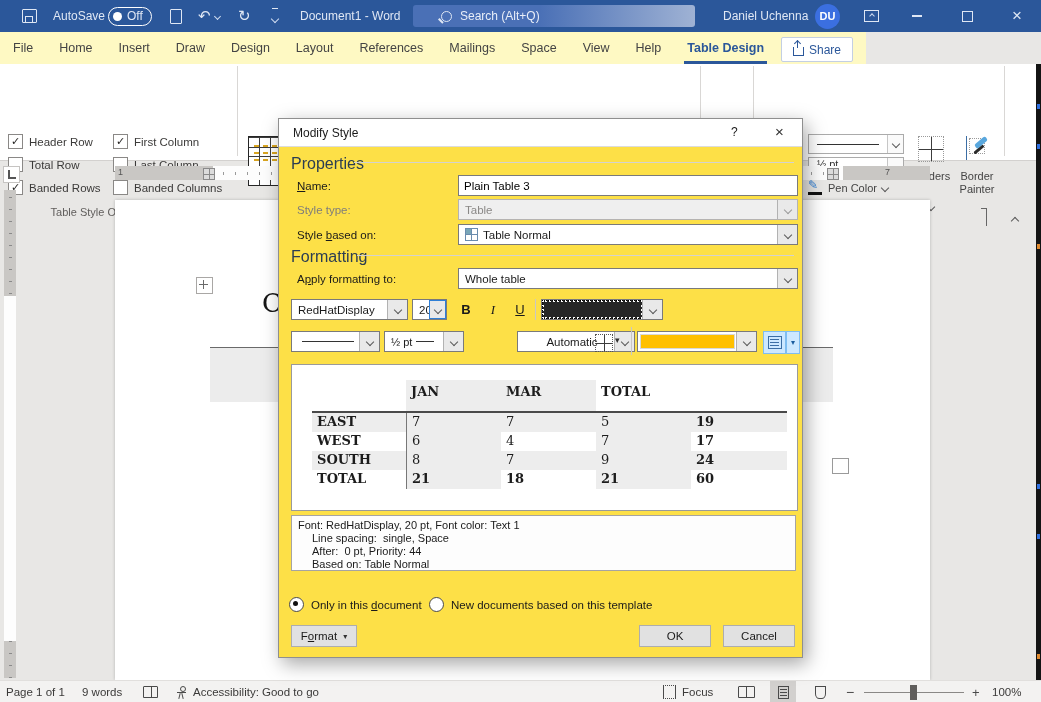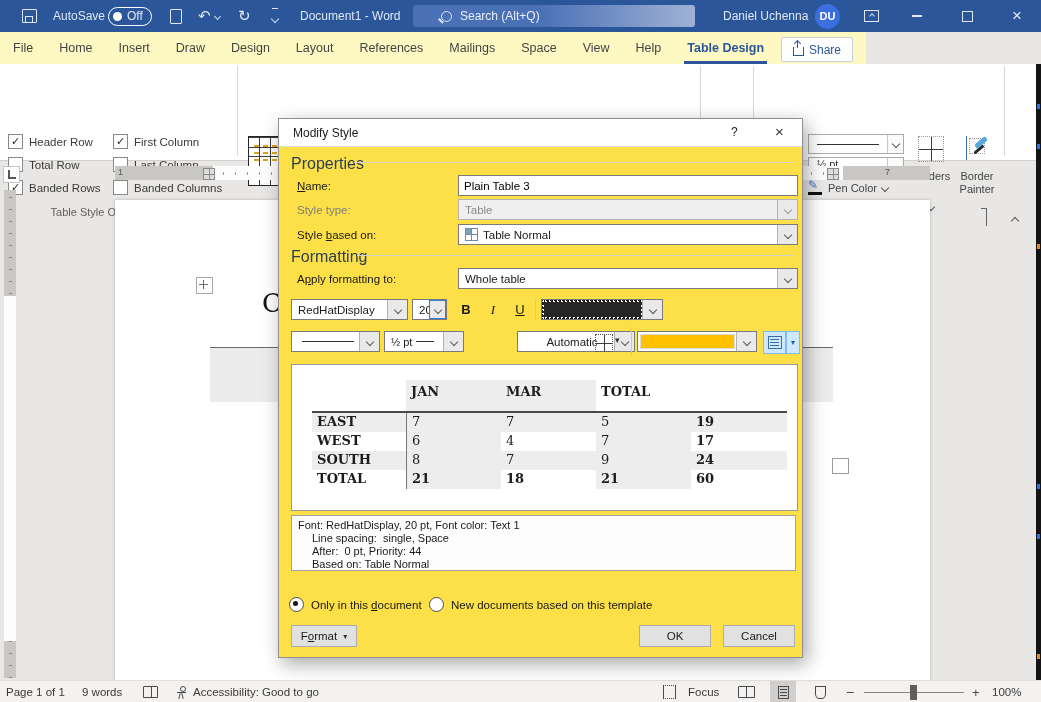--- a/index.html
+++ b/index.html
@@ -542,21 +542,21 @@
       </div>
     <div class="sb-item" style="left:176px;gap:6px;">
       <span style="position:relative;width:11px;height:13px;display:inline-block;">
         <span style="position:absolute;left:3.5px;top:0;width:4px;height:4px;border-radius:50%;border:1px solid #4a4a4a;"></span>
         <span style="position:absolute;left:1px;top:6px;width:9px;height:1.4px;background:#4a4a4a;"></span>
         <span style="position:absolute;left:3px;top:7px;width:1.4px;height:6px;background:#4a4a4a;transform:rotate(14deg);"></span>
         <span style="position:absolute;left:6.4px;top:7px;width:1.4px;height:6px;background:#4a4a4a;transform:rotate(-14deg);"></span>
       </span>
       <span>Accessibility: Good to go</span>
     </div>
-    <div class="sb-item" style="left:663px;gap:12px;">
+    <div class="sb-item" style="left:663px;gap:6px;">
       <span style="width:11px;height:12px;border:1px solid #4a4a4a;border-top-style:dotted;border-bottom-style:dotted;display:inline-block;"></span>
       <span>Focus</span>
     </div>
     <div class="sb-item viewbtn" style="left:733px;">
         <span class="book-ic" style="width:15px;"></span>
       </div>
     <div class="sb-item viewbtn sel" style="left:770px;">
         <span class="pg-ic lines"></span>
       </div>
     <div class="sb-item viewbtn" style="left:807px;">

